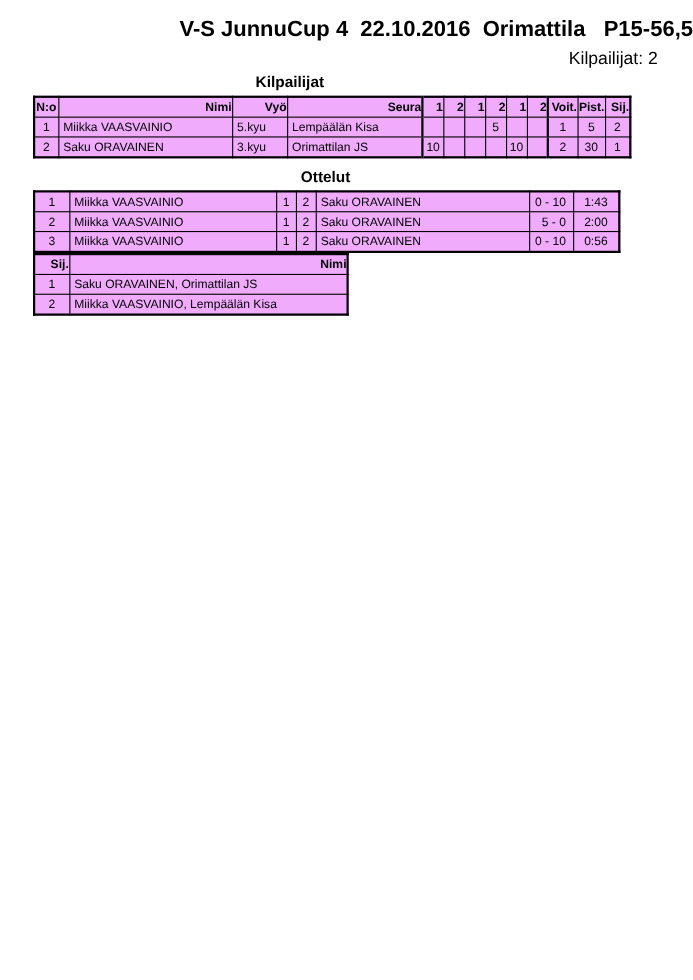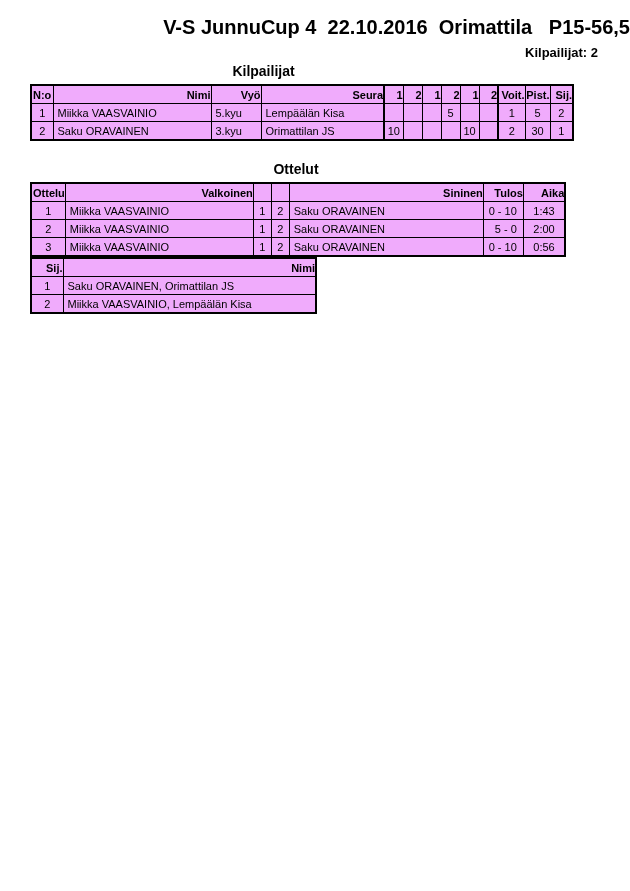--- a/index.html
+++ b/index.html
@@ -6,28 +6,28 @@
   body{
     width:630px;height:891px;background:#ffffff;color:#000;
     font-family:"Liberation Sans","DejaVu Sans",sans-serif;
     overflow:hidden;
   }
   .title{
     white-space:pre;text-align:right;font-size:20px;font-weight:bold;
     padding-top:16px;letter-spacing:0px;
   }
   .count{
-    text-align:right;padding-right:32px;font-size:13px;font-weight:bold;margin-top:6px;
+    text-align:right;padding-right:32px;font-size:16px;font-weight:normal;margin-top:6px;
   }
   .section{margin-left:30px;}
   .sec-head{
     font-size:14px;font-weight:bold;text-align:center;margin:3px 0 5px 0;
   }
   .sec-head.narrowed{width:467px;}
-  .sec-head.mt{margin-top:20px;}
+  .sec-head.mt{margin-top:8px;}
   table{
     border-collapse:collapse;table-layout:fixed;border:2px solid #000;background:#f0abfc;
   }
   th,td{
     border:1px solid #000;font-size:11px;height:17px;padding:0;
     overflow:hidden;white-space:nowrap;vertical-align:middle;
   }
   th{font-weight:bold;text-align:right;}
   .al{text-align:left;padding-left:4px;}
   .al0{text-align:left;padding-left:1px;}
@@ -115,29 +115,20 @@
     <colgroup>
       <col style="width:32px">
         <col style="width:188px">
         <col style="width:18px">
         <col style="width:18px">
       <col style="width:194px">
         <col style="width:40px">
         <col style="width:42px">
     </colgroup>
     <tbody>
-        <tr>
-      <th class="al0">Ottelu</th>
-      <th>Valkoinen</th>
-      <th></th>
-      <th></th>
-      <th>Sininen</th>
-      <th>Tulos</th>
-      <th>Aika</th>
-    </tr>
     <tr>
       <td class="ac">1</td>
       <td class="al">Miikka VAASVAINIO</td>
       <td class="ac">1</td>
       <td class="ac">2</td>
       <td class="al">Saku ORAVAINEN</td>
       <td class="ar">0 - 10</td>
       <td class="ac">1:43</td>
     </tr>
     <tr>

